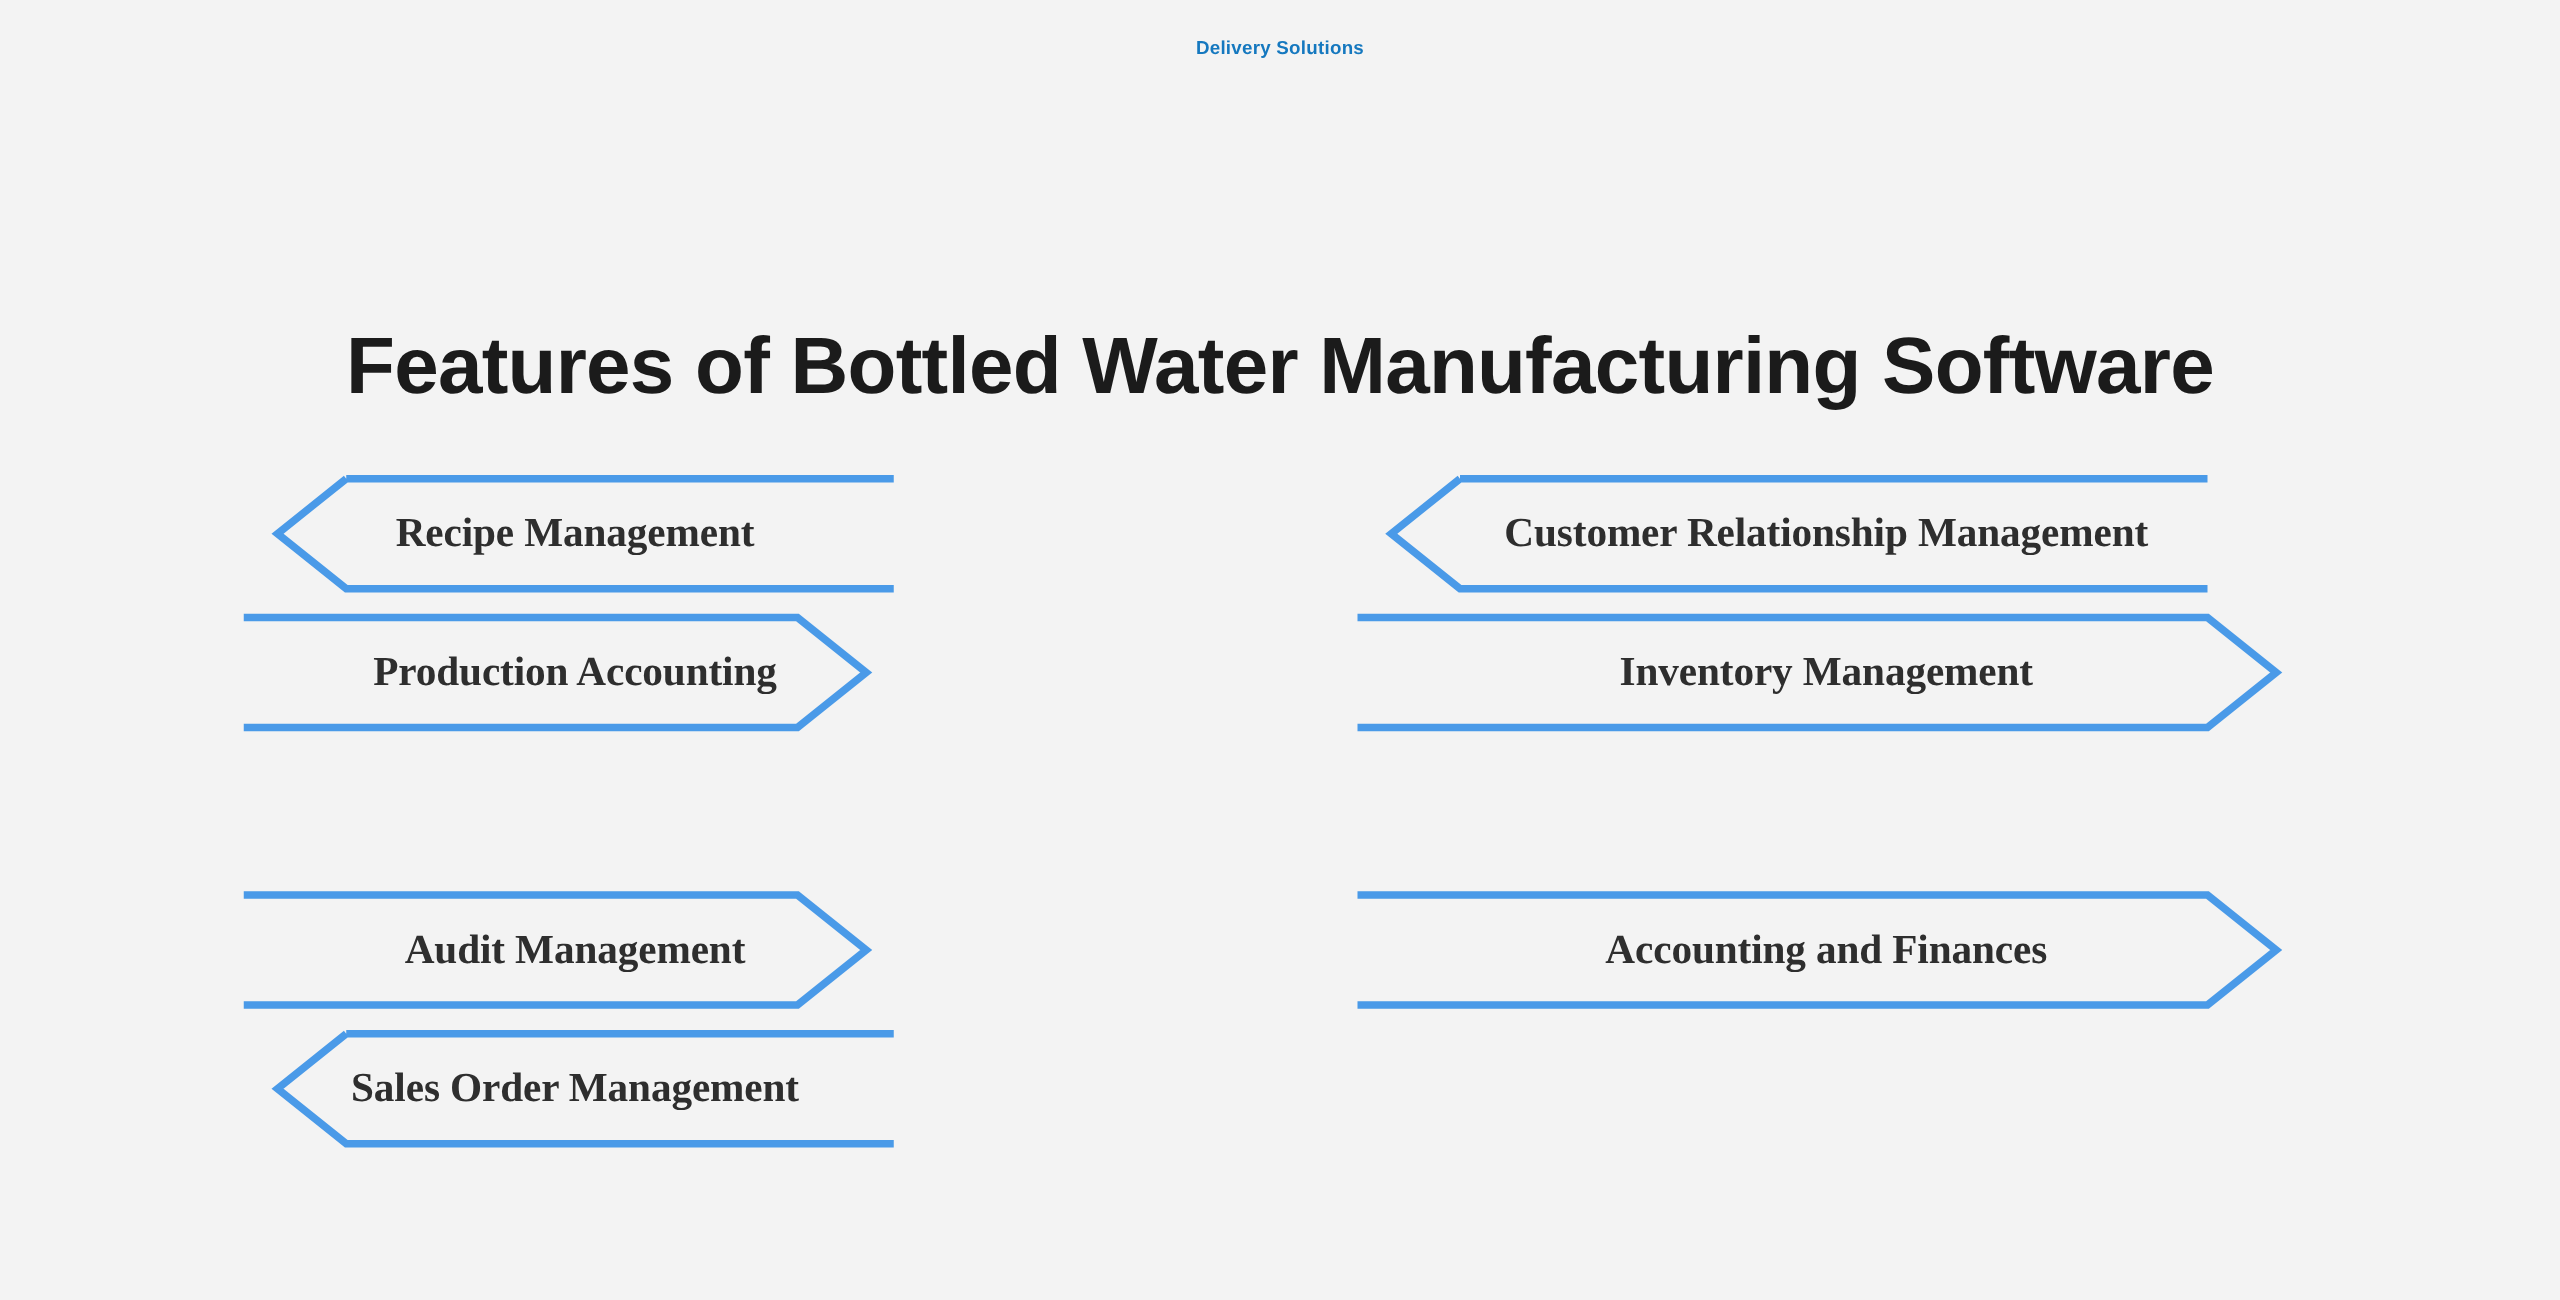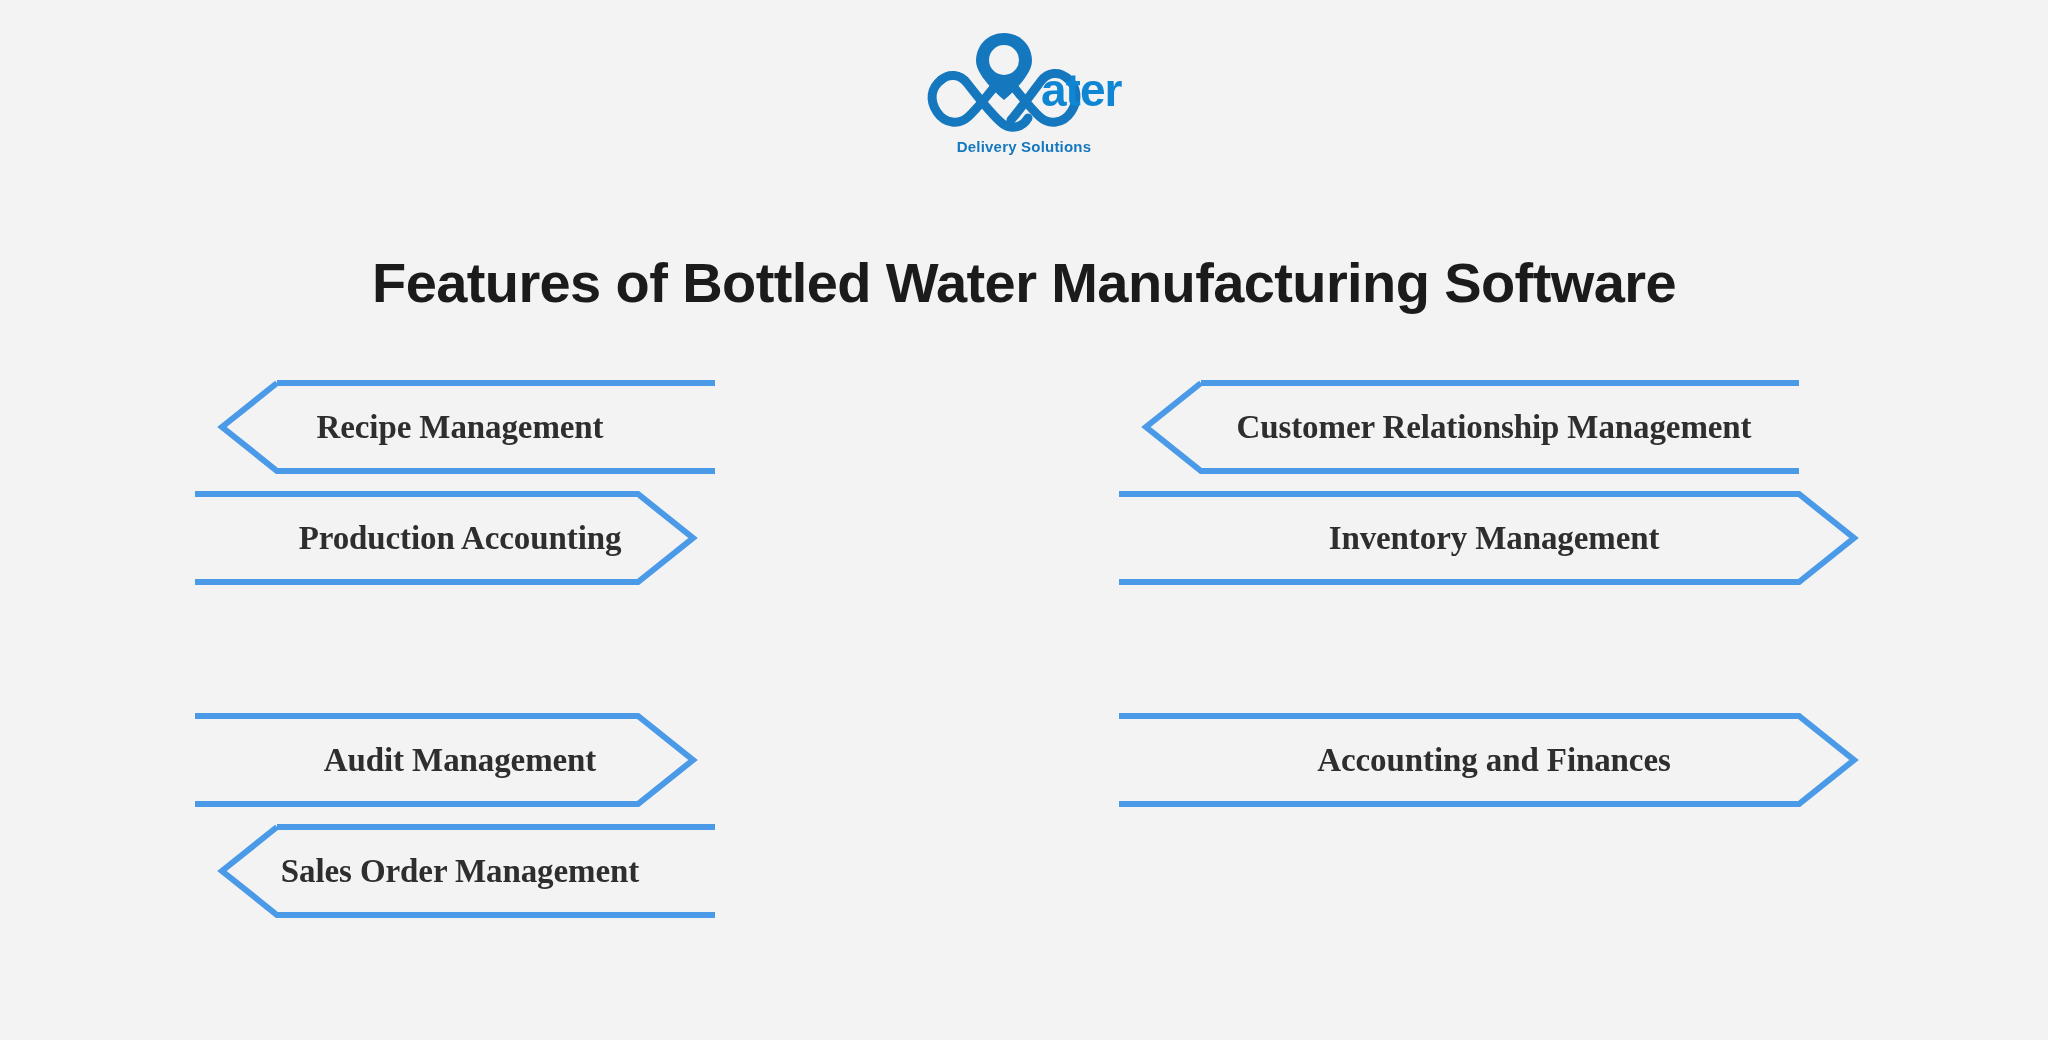--- a/index.html
+++ b/index.html
@@ -48,21 +48,21 @@
     white-space: nowrap;
   }
 
   
   .page-title {
     position: absolute;
     left: 0;
     right: 0;
     top: 212px;
     text-align: center;
-    font-size: 56px;
+    font-size: 64px;
     font-weight: bold;
     color: #1b1b1b;
     letter-spacing: -0.6px;
     font-family: "Liberation Sans", sans-serif;
     white-space: nowrap;
   }
 
   
   .columns {
     position: absolute;
@@ -70,21 +70,21 @@
     top: 352px;
     width: 2048px;
     height: 640px;
   }
   .column {
     position: absolute;
     top: 0;
     height: 640px;
   }
   .column-left  { left: 195px;  width: 680px; }
-  .column-right { left: 1119px; width: 780px; text-align: center; }
+  .column-right { left: 1086px; width: 780px; text-align: center; }
 
   
   .chev {
     position: absolute;
     left: 0;
     height: 150px;
   }
   .chev svg {
     position: absolute;
     left: 0;
@@ -113,35 +113,20 @@
   
   .column-right .chev { width: 760px; }
   .column-right .chev-label { left: 30px; width: 690px; }
 </style>
 </head>
 <body>
 
 <div class="infographic">
 
   <div class="logo-block">
-    <div class="logo-mark">
-      <svg width="210" height="108" viewBox="0 0 210 108" xmlns="http://www.w3.org/2000/svg">
-
-        <path d="M22 52 C 12 60 10 72 18 84 C 26 96 40 97 49 89 C 58 81 78 56 82 50" fill="none" stroke="#1578bf" stroke-width="9" stroke-linecap="round"></path>
-        <path d="M22 52 C 30 45 41 46 48 55 C 55 64 76 90 84 96 C 93 102 104 99 109 90" fill="none" stroke="#1578bf" stroke-width="9" stroke-linecap="round"></path>
-
-        <path d="M148 50 C 158 58 160 72 152 84 C 144 96 130 97 121 89 C 112 81 92 56 88 50" fill="none" stroke="#1578bf" stroke-width="9" stroke-linecap="round"></path>
-        <path d="M148 50 C 140 43 129 44 122 53 C 116 61 99 84 92 92" fill="none" stroke="#1578bf" stroke-width="9" stroke-linecap="round"></path>
-
-        <path d="M85 5 C 69 5 57 17 57 33 C 57 49 85 72 85 72 C 85 72 113 49 113 33 C 113 17 101 5 85 5 Z" fill="#1578bf"></path>
-        <circle cx="85" cy="32" r="15" fill="#f3f3f3"></circle>
-
-        <text x="122" y="78" font-family="'Liberation Sans', sans-serif" font-size="46" font-weight="bold" fill="#0e86d4" letter-spacing="-1">ater</text>
-      </svg>
-    </div>
     <div class="logo-tagline">Delivery Solutions</div>
   </div>
 
   <h1 class="page-title">Features of Bottled Water Manufacturing Software</h1>
 
   <div class="columns">
 
     <div class="column column-left">
 
       <div class="chev" style="top:0px;">

